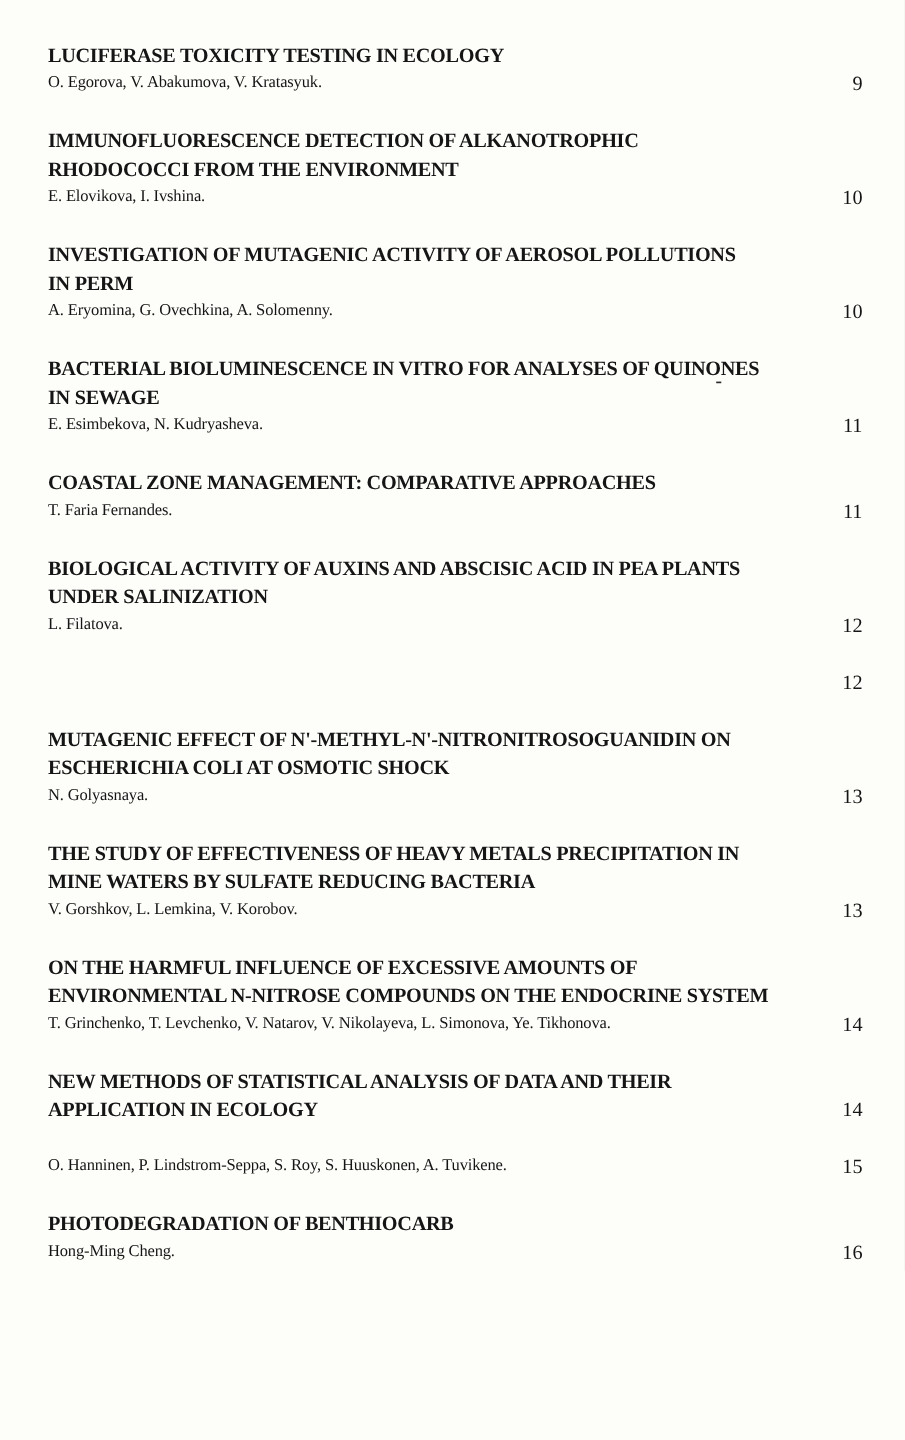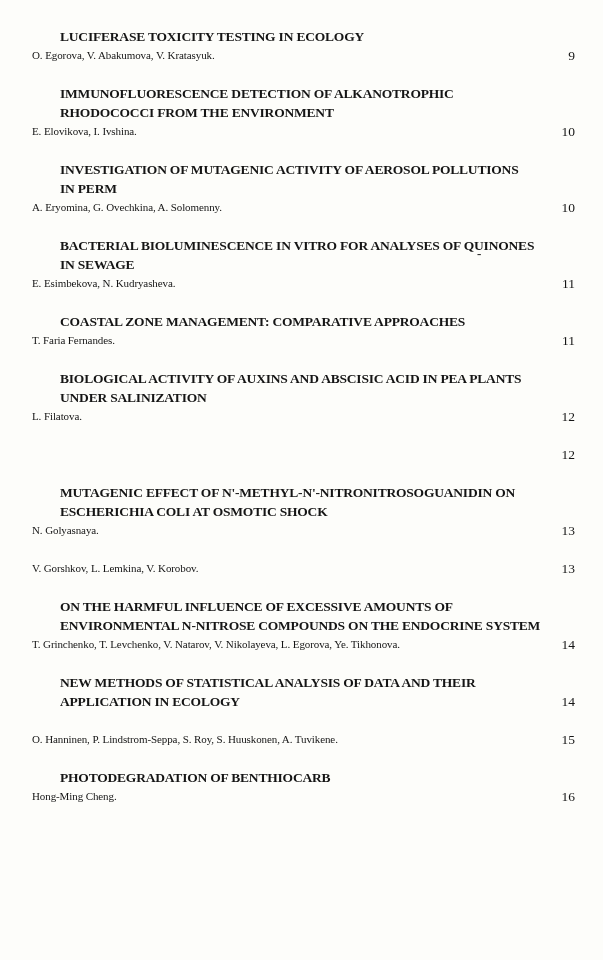--- a/index.html
+++ b/index.html
@@ -27,21 +27,20 @@
     flex: 1 1 auto;
     padding-right: 6px;
     min-width: 0;
   }
   .title {
     font-weight: bold;
     font-size: 13.5px;
     line-height: 19px;
     letter-spacing: -0.2px;
     white-space: pre;
-    margin-left: 28px;
   }
   .authors {
     font-size: 11px;
     line-height: 19px;
     letter-spacing: -0.1px;
     white-space: nowrap;
   }
   .pageno {
     flex: 0 0 auto;
     min-width: 24px;
@@ -126,30 +125,32 @@
         <div class="entry-text">
           <div class="title">MUTAGENIC EFFECT OF N'-METHYL-N'-NITRONITROSOGUANIDIN ON
 ESCHERICHIA COLI AT OSMOTIC SHOCK</div>
           <div class="authors">N. Golyasnaya.</div>
         </div>
         <div class="pageno">13</div>
       </div>
 
       <div class="entry">
         <div class="entry-text">
+          <div class="title">THE STUDY OF EFFECTIVENESS OF HEAVY METALS PRECIPITATION IN
+MINE WATERS BY SULFATE REDUCING BACTERIA</div>
           <div class="authors">V. Gorshkov, L. Lemkina, V. Korobov.</div>
         </div>
         <div class="pageno">13</div>
       </div>
 
       <div class="entry">
         <div class="entry-text">
           <div class="title">ON THE HARMFUL INFLUENCE OF EXCESSIVE AMOUNTS OF
 ENVIRONMENTAL N-NITROSE COMPOUNDS ON THE ENDOCRINE SYSTEM</div>
-          <div class="authors">T. Grinchenko, T. Levchenko, V. Natarov, V. Nikolayeva, L. Egorova, Ye. Tikhonova.</div>
+          <div class="authors">T. Grinchenko, T. Levchenko, V. Natarov, V. Nikolayeva, L. Simonova, Ye. Tikhonova.</div>
         </div>
         <div class="pageno">14</div>
       </div>
 
       <div class="entry">
         <div class="entry-text">
           <div class="title">NEW METHODS OF STATISTICAL ANALYSIS OF DATA AND THEIR
 APPLICATION IN ECOLOGY</div>
         </div>
         <div class="pageno">14</div>

